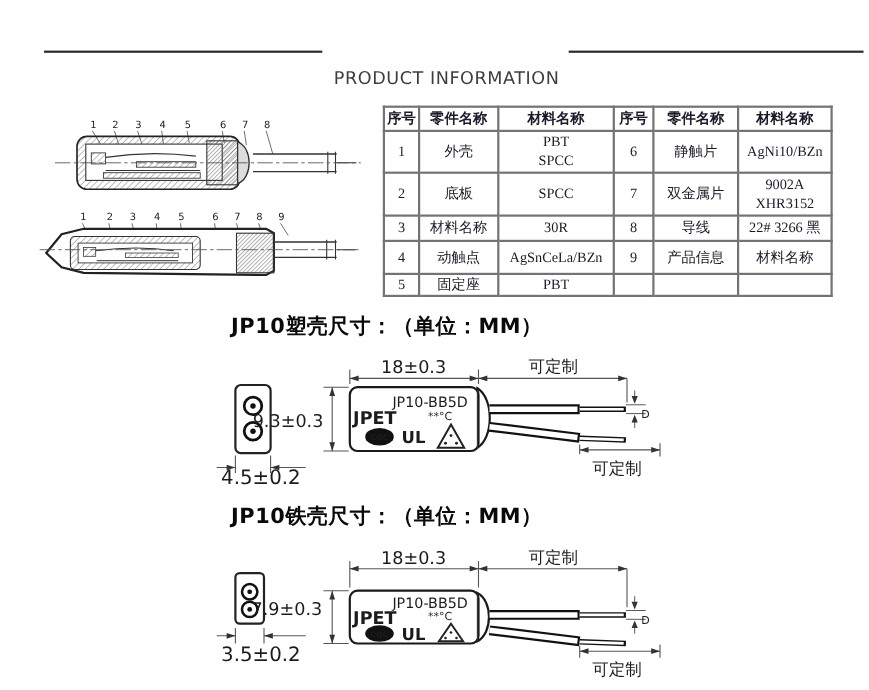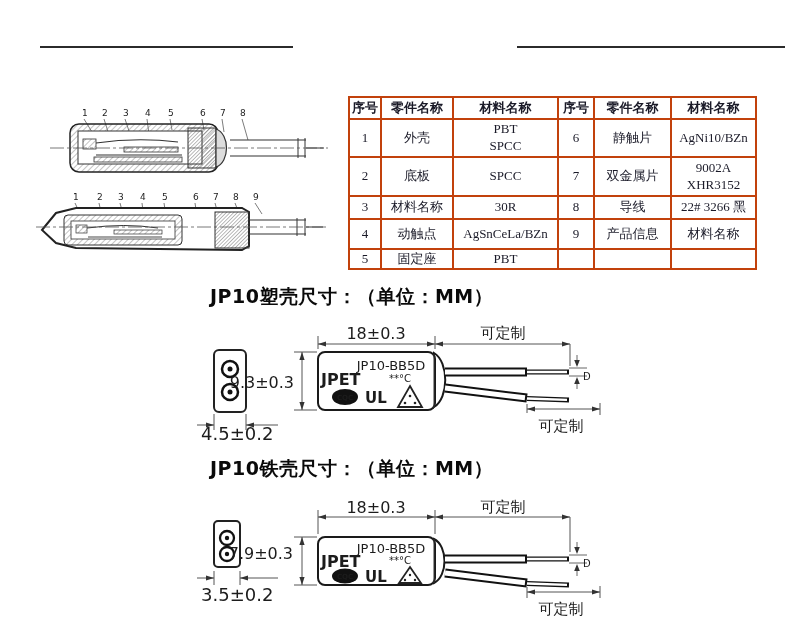--- a/index.html
+++ b/index.html
@@ -10,41 +10,42 @@
   .rule-right{left:517px;width:268px;}
   .title{position:absolute;left:296px;top:12px;width:220px;text-align:center;
          font-size:42px;font-weight:bold;letter-spacing:5px;color:#3a6a94;line-height:1.05;}
   .subtitle{position:absolute;left:291px;top:61px;width:230px;text-align:center;
             font-size:16px;letter-spacing:0.5px;color:#3d3d3d;}
   .drawing{position:absolute;}
   #drawing-plastic{left:32px;top:96px;}
   #drawing-iron{left:30px;top:184px;}
   table.parts{position:absolute;left:348px;top:96px;border-collapse:collapse;table-layout:fixed;
         font-family:"Liberation Serif","DejaVu Serif",serif;color:#1a1a28;}
-  table.parts th,table.parts td{border:2px solid #c2410c;text-align:center;vertical-align:middle;
+  table.parts th,table.parts td{border:2px solid #737373;text-align:center;vertical-align:middle;
         padding:0 1px;font-size:13px;line-height:1.3;white-space:pre-line;overflow:hidden;}
   table.parts th{font-weight:bold;}
   .section-heading{position:absolute;font-size:19px;font-weight:bold;color:#0a0a0a;letter-spacing:0.5px;}
   #heading-plastic{left:210px;top:284px;text-align:right;}
   #heading-iron{left:210px;top:456px;text-align:right;}
   .diagram{position:absolute;left:195px;}
   #diagram-plastic{top:318px;}
   #diagram-iron{top:488px;}
   svg text{font-family:"DejaVu Sans",sans-serif;fill:#1c1c1c;}
   svg .callout{font-size:9px;fill:#222;}
   svg .dim{font-size:16px;}
   svg .dim-big{font-size:18px;}
   svg .cn{font-size:15px;}
 </style>
 </head>
 <body>
 
 <div id="page">
 
   <div class="rule rule-left"></div>
+  <div class="subtitle">PRODUCT INFORMATION</div>
   <div class="rule rule-right"></div>
 
   <svg id="drawing-plastic" class="drawing" width="310" height="88" viewBox="0 0 310 88">
     <defs>
       <pattern id="ha" width="4" height="4" patternUnits="userSpaceOnUse" patternTransform="rotate(45)">
         <line x1="0" y1="0" x2="0" y2="4" stroke="#777" stroke-width="0.9"></line>
       </pattern>
       <pattern id="hb" width="2.6" height="2.6" patternUnits="userSpaceOnUse" patternTransform="rotate(45)">
         <line x1="0" y1="0" x2="0" y2="2.6" stroke="#555" stroke-width="0.8"></line>
       </pattern>

